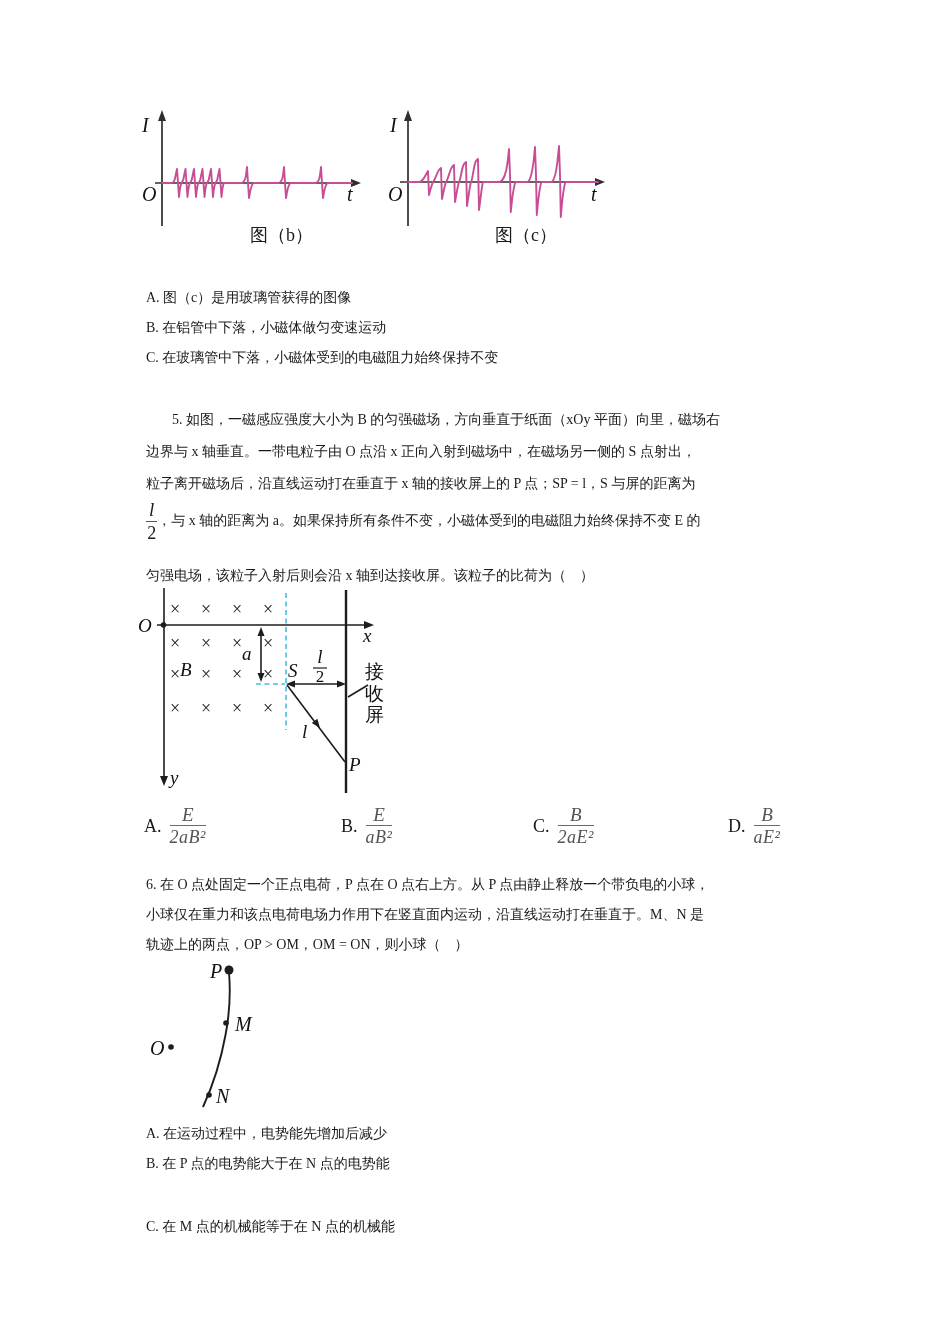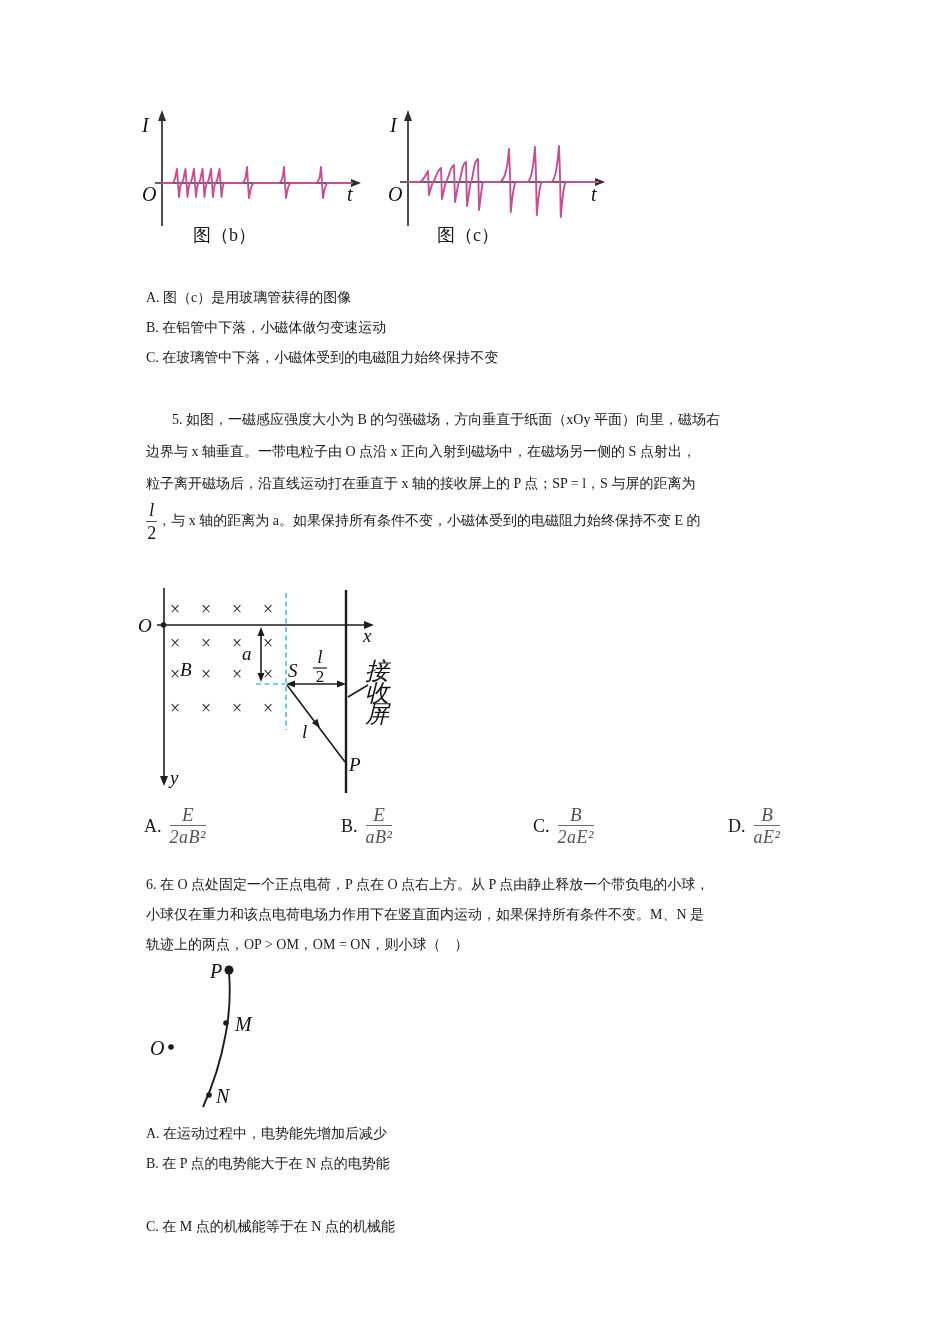--- a/index.html
+++ b/index.html
@@ -1,32 +1,32 @@
 <!DOCTYPE html>
 <html><head>
 <meta charset="utf-8">
 <style>
   html,body{margin:0;padding:0;background:#ffffff;}
   #page{
     position:relative;width:950px;height:1344px;background:#ffffff;overflow:hidden;
     font-family:"Liberation Serif","DejaVu Serif",serif;color:#1a1a1a;
   }
   .tline{position:absolute;white-space:nowrap;font-size:14px;line-height:20px;color:#1a1a1a;}
-  .caption{position:absolute;font-size:18px;text-align:left;width:120px;}
+  .caption{position:absolute;font-size:18px;text-align:right;width:120px;}
   svg{position:absolute;overflow:visible;}
   .axis{stroke:#2e2e2e;stroke-width:1.7;fill:none;}
   .axisfill{fill:#2e2e2e;stroke:none;}
   .pink{stroke:#c84d95;stroke-width:1.9;fill:none;stroke-linejoin:round;stroke-linecap:round;}
   .dline{stroke:#1d1d1d;stroke-width:1.6;fill:none;}
   .dfill{fill:#1d1d1d;stroke:none;}
   .cyan{stroke:#41c0e6;stroke-width:1.6;fill:none;stroke-dasharray:5,3.5;}
   .mathlbl{font-family:"Liberation Serif","DejaVu Serif",serif;font-style:italic;font-size:19px;fill:#111;}
   .mathlbl.big{font-size:20px;}
   .cross{font-size:18px;fill:#141414;text-anchor:middle;font-style:normal;}
-  .vtext{position:absolute;width:20px;font-size:24px;line-height:21.5px;word-break:break-all;color:#141414;font-style:italic;}
+  .vtext{position:absolute;width:20px;font-size:19px;line-height:21.5px;word-break:break-all;color:#141414;}
   .fracline{position:absolute;display:flex;align-items:center;}
   .frac{display:inline-flex;flex-direction:column;align-items:center;}
   .frac .num{font-size:19px;line-height:18px;font-style:italic;padding:0 3px;}
   .frac .bar{align-self:stretch;border-top:1.4px solid #555;margin:2px 0;}
   .frac .den{font-size:18px;line-height:18px;}
   .optblock{position:absolute;display:flex;align-items:center;gap:8px;}
   .optblock .letter{font-size:18px;color:#1a1a1a;}
   .optblock .frac{color:#545454;font-style:italic;font-family:"Liberation Serif","DejaVu Serif",serif;}
   .optblock .frac .num{font-size:19px;line-height:17px;}
   .optblock .frac .bar{border-top:1.4px solid #6a6a6a;}
@@ -93,20 +93,21 @@
 
   <div class="fracline" style="left:146px;top:497px;height:48px;">
     <span class="frac">
       <span class="num">l</span>
       <span class="bar"></span>
       <span class="den">2</span>
     </span>
     <span class="tline" style="position:static;">，与 x 轴的距离为 a。如果保持所有条件不变，小磁体受到的电磁阻力始终保持不变 E 的</span>
   </div>
 
+  <div class="tline" style="left:146px;top:566px;">匀强电场，该粒子入射后则会沿 x 轴到达接收屏。该粒子的比荷为（　）</div>
 
   <svg style="left:130px;top:580px;" width="290" height="230" viewBox="0 0 290 230">
 
     <line class="dline" x1="34" y1="8" x2="34" y2="197"></line>
     <polygon class="dfill" points="34,206 30,196 38,196"></polygon>
 
     <line class="dline" x1="27" y1="45" x2="235" y2="45"></line>
     <polygon class="dfill" points="244,45 234,41 234,49"></polygon>
     <circle class="dfill" cx="33.5" cy="45" r="2.8"></circle>
 
@@ -187,21 +188,21 @@
   <div class="optblock" style="left:728px;top:803px;height:46px;">
     <span class="letter">D.</span>
     <span class="frac">
       <span class="num">B</span>
       <span class="bar"></span>
       <span class="den">aE²</span>
     </span>
   </div>
 
   <div class="tline" style="left:146px;top:875px;">6. 在 O 点处固定一个正点电荷，P 点在 O 点右上方。从 P 点由静止释放一个带负电的小球，</div>
-  <div class="tline" style="left:146px;top:905px;">小球仅在重力和该点电荷电场力作用下在竖直面内运动，如果保持所有条件不变。M、N 是</div>
+  <div class="tline" style="left:146px;top:905px;">小球仅在重力和该点电荷电场力作用下在竖直面内运动，沿直线运动打在垂直于。M、N 是</div>
   <div class="tline" style="left:146px;top:935px;">轨迹上的两点，OP &gt; OM，OM = ON，则小球（　）</div>
 
   <svg style="left:140px;top:955px;" width="170" height="165" viewBox="0 0 170 165">
     <path class="dline" style="stroke-width:1.9;" d="M 89 17 C 91 42 89 62 85.5 80 C 81.5 102 74 128 63 152"></path>
     <circle class="dfill" cx="89" cy="15" r="4.5"></circle>
     <circle class="dfill" cx="86" cy="68" r="2.8"></circle>
     <circle class="dfill" cx="69" cy="140" r="2.8"></circle>
     <circle class="dfill" cx="31" cy="92" r="2.8"></circle>
     <text class="mathlbl big" x="70" y="23">P</text>
     <text class="mathlbl big" x="95" y="76">M</text>

